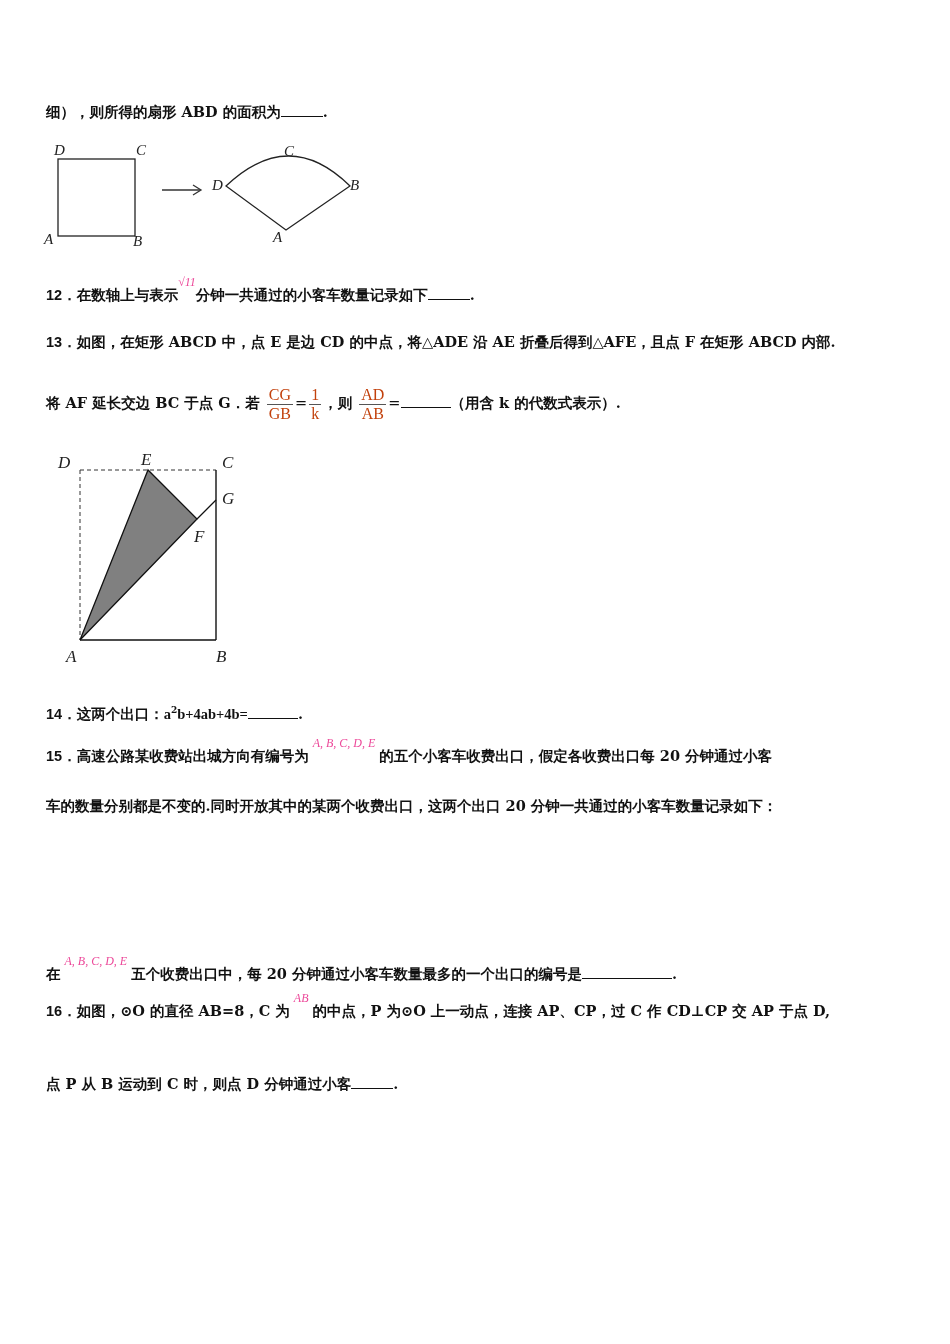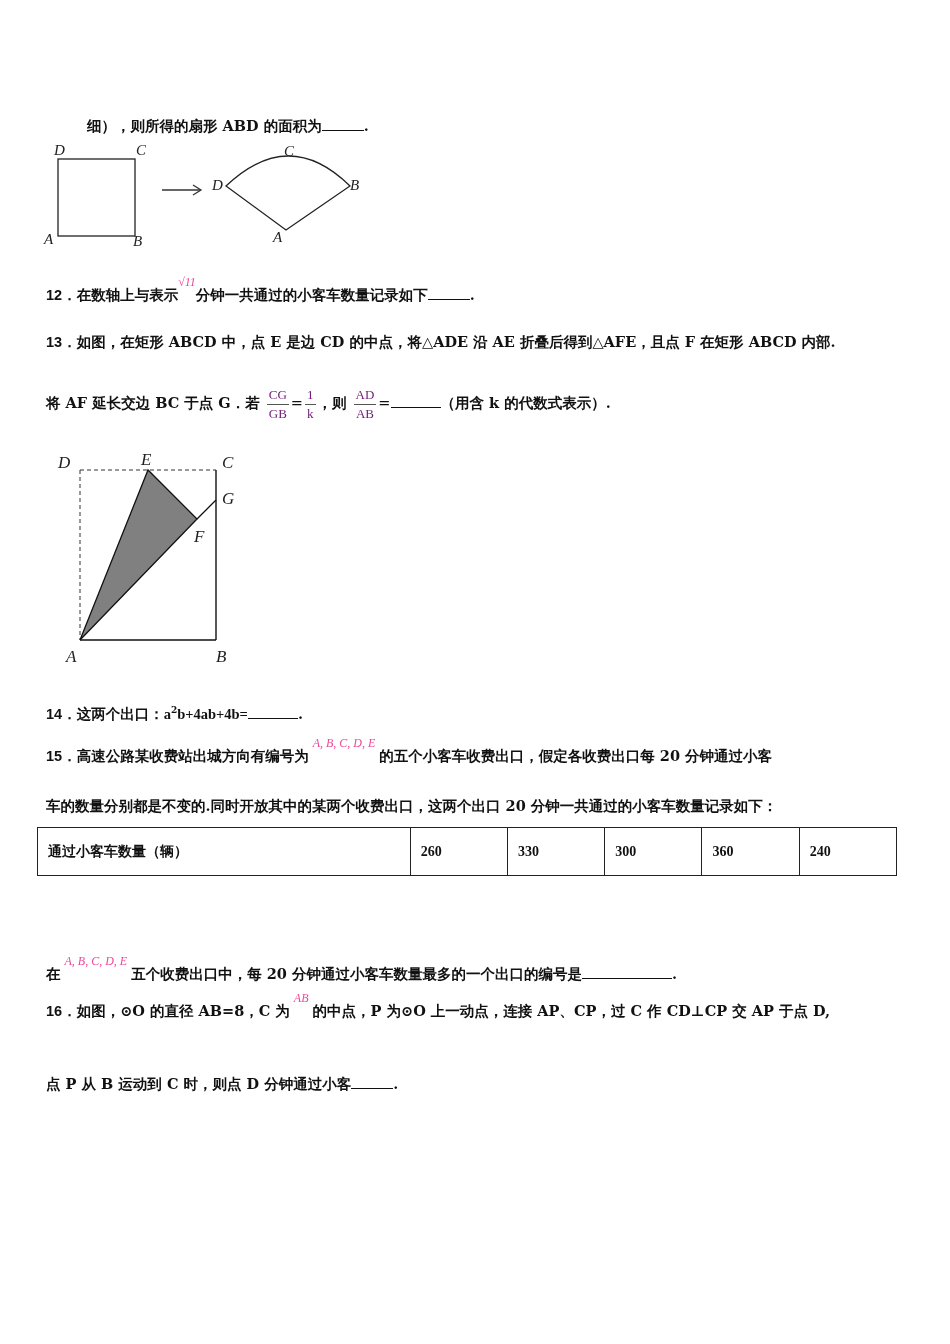--- a/index.html
+++ b/index.html
@@ -3,37 +3,37 @@
 <meta charset="utf-8">
 <style>
   html, body { margin:0; padding:0; background:#ffffff; }
   body { width:950px; height:1344px; position:relative; overflow:hidden;
          font-family:"DejaVu Serif", "Liberation Serif", serif; color:#111; }
   .line { position:absolute; left:46px; font-size:14.5px; font-weight:bold; white-space:nowrap; line-height:20px; }
   .num { font-family:"Liberation Sans", sans-serif; font-weight:bold; }
   .blank { display:inline-block; border-bottom:1.5px solid #111; height:14px; vertical-align:baseline; }
   .math { font-family:"Liberation Serif", serif; font-style:italic; font-weight:normal; color:#ec4899; font-size:12px; }
   .sup-math { position:relative; top:-14px; }
-  .frac { display:inline-block; vertical-align:middle; text-align:center; font-family:"Liberation Serif", serif; font-weight:normal; font-size:13px; color:#701a75; line-height:18px; margin:0 2px; }
+  .frac { display:inline-block; vertical-align:middle; text-align:center; font-family:"Liberation Serif", serif; font-weight:normal; font-size:16px; color:#c2410c; line-height:18px; margin:0 2px; }
   .frac .n { display:block; border-bottom:1px solid #555; padding:0 2px; }
   .frac .d { display:block; padding:0 2px; }
   svg { position:absolute; }
   .lbl { font-family:"Liberation Serif", serif; font-style:italic; font-size:15px; fill:#222; }
   .lbl2 { font-family:"Liberation Serif", serif; font-style:italic; font-size:17px; fill:#222; }
   table.data { position:absolute; left:37px; top:827px; width:860px; border-collapse:collapse; }
   table.data td { border:1.5px solid #222; padding:0 10px; font-size:14px; font-weight:bold; font-family:"DejaVu Sans", sans-serif; }
   table.data tr.h td { height:71px; }
   table.data tr.v td { height:47px; }
   table.data td.pair { font-family:"Liberation Serif", serif; font-style:italic; font-weight:normal; font-size:16px; color:#333; }
   table.data td.val { font-family:"Liberation Serif", serif; font-size:14px; }
 </style>
 </head>
 <body>
 
-<div class="line" style="top:116px;margin-left:41px;">
+<div class="line" style="top:102px;">
   <span>细），则所得的扇形 ABD 的面积为</span><span class="blank" style="width:42px;"></span><span>.</span>
 </div>
 
 <svg style="left:40px;top:138px;" width="330" height="115" viewBox="0 0 330 115">
   <rect x="18" y="21" width="77" height="77" fill="none" stroke="#222" stroke-width="1.3"></rect>
   <text class="lbl" x="14" y="17">D</text>
   <text class="lbl" x="96" y="17">C</text>
   <text class="lbl" x="4" y="106">A</text>
   <text class="lbl" x="93" y="108">B</text>
   <g>
@@ -82,28 +82,20 @@
 
 <div class="line" style="top:746px;">
   <span class="num">15．</span><span>高速公路某收费站出城方向有编号为</span><span class="math sup-math" style="margin:0 4px;">A, B, C, D, E</span><span>的五个小客车收费出口，假定各收费出口每 20 分钟通过小客</span>
 </div>
 <div class="line" style="top:796px;">
   <span>车的数量分别都是不变的.同时开放其中的某两个收费出口，这两个出口 20 分钟一共通过的小客车数量记录如下：</span>
 </div>
 
 <table class="data">
   <tbody>
-  <tr class="v">
-    <td>通过小客车数量（辆）</td>
-    <td class="val">260</td>
-    <td class="val">330</td>
-    <td class="val">300</td>
-    <td class="val">360</td>
-    <td class="val">240</td>
-  </tr>
 </tbody>
   </table>
 
 <div class="line" style="top:964px;">
   <span>在</span><span class="math sup-math" style="margin:0 4px;">A, B, C, D, E</span><span>五个收费出口中，每 20 分钟通过小客车数量最多的一个出口的编号是</span><span class="blank" style="width:90px;"></span><span>.</span>
 </div>
 
 <div class="line" style="top:1001px;">
   <span class="num">16．</span><span>如图，⊙O 的直径 AB=8，C 为</span><span class="math sup-math" style="margin:0 4px;">AB</span><span>的中点，P 为⊙O 上一动点，连接 AP、CP，过 C 作 CD⊥CP 交 AP 于点 D,</span>
 </div>

